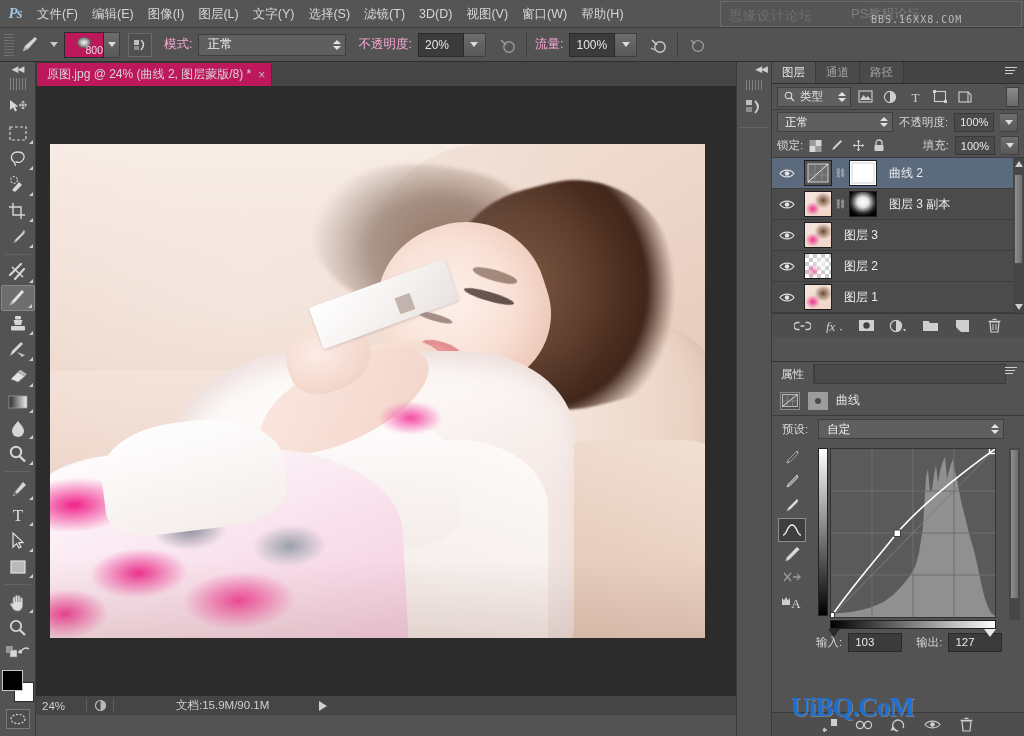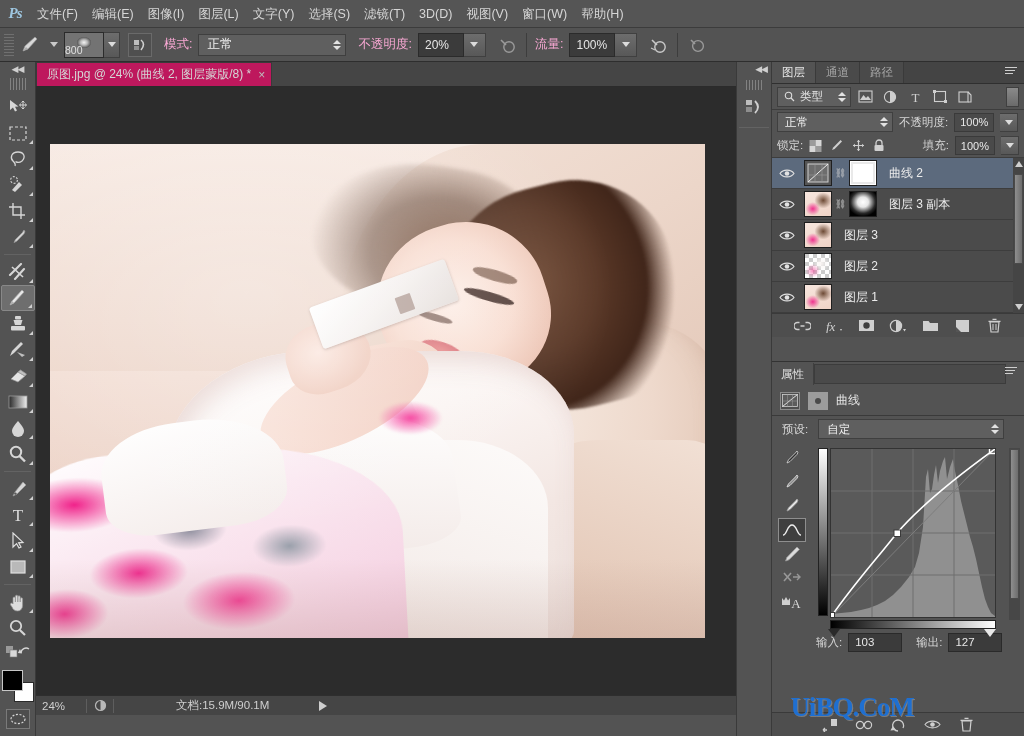--- a/index.html
+++ b/index.html
@@ -53,22 +53,22 @@
   }
   .grip { width: 10px; height: 22px; margin: 0 4px 0 2px;
     background: repeating-linear-gradient(to bottom, #777 0 1px, transparent 1px 3px);
     opacity: .8; }
   .obrush {
     width: 26px; height: 24px; display: flex; align-items: center; justify-content: center;
   }
   .caret-sm { width: 0; height: 0; border-left: 4px solid transparent; border-right: 4px solid transparent;
     border-top: 5px solid #c9c9c9; margin: 0 6px; }
   .brushsize {
-    width: 40px; height: 26px; background: #737373; border: 1px solid #2b2b2b;
-    position: relative; display: flex; align-items: flex-end; justify-content: flex-start;
+    width: 40px; height: 26px; background: #be185d; border: 1px solid #2b2b2b;
+    position: relative; display: flex; align-items: flex-end; justify-content: flex-end;
   }
   .brushsize .dot {
     position: absolute; left: 50%; top: 4px; transform: translateX(-50%);
     width: 14px; height: 11px; border-radius: 50%;
     background: radial-gradient(ellipse at center, #f4f4f4 0%, #b9b9b9 35%, #4a4a4a 75%);
   }
   .brushsize .num { position: relative; font-size: 10.5px; color: #e0e0e0; margin-bottom: 1px; z-index:2;}
   .spinbox { width: 16px; height: 26px; background: linear-gradient(#6d6d6d,#585858);
     border: 1px solid #404040; border-left: none; display: flex; align-items: center; justify-content: center; }
   .spin-caret { width: 0; height: 0; border-left: 4px solid transparent; border-right: 4px solid transparent; border-top: 5px solid #dcdcdc; }
@@ -456,20 +456,25 @@
     <div class="menu-item">图像(I)</div>
     <div class="menu-item">图层(L)</div>
     <div class="menu-item">文字(Y)</div>
     <div class="menu-item">选择(S)</div>
     <div class="menu-item">滤镜(T)</div>
     <div class="menu-item">3D(D)</div>
     <div class="menu-item">视图(V)</div>
     <div class="menu-item">窗口(W)</div>
     <div class="menu-item">帮助(H)</div>
 
+    <div class="wm-top">
+      <div class="wm1">思缘设计论坛</div>
+      <div class="wm2">PS教程论坛</div>
+      <div class="wm3">BBS.16XX8.COM</div>
+    </div>
   </div>
 
   <div class="optionsbar">
     <div class="grip"></div>
     <div class="obrush">
       <svg width="22" height="18" viewBox="0 0 22 18">
         <path d="M3 15 L8 13 L17 3 L15 1 L5 10 Z" fill="#d8d8d8" stroke="#9a9a9a" stroke-width="0.7"></path>
         <path d="M3 15 L8 13 L6 11 Z" fill="#aaa"></path>
       </svg>
     </div>

